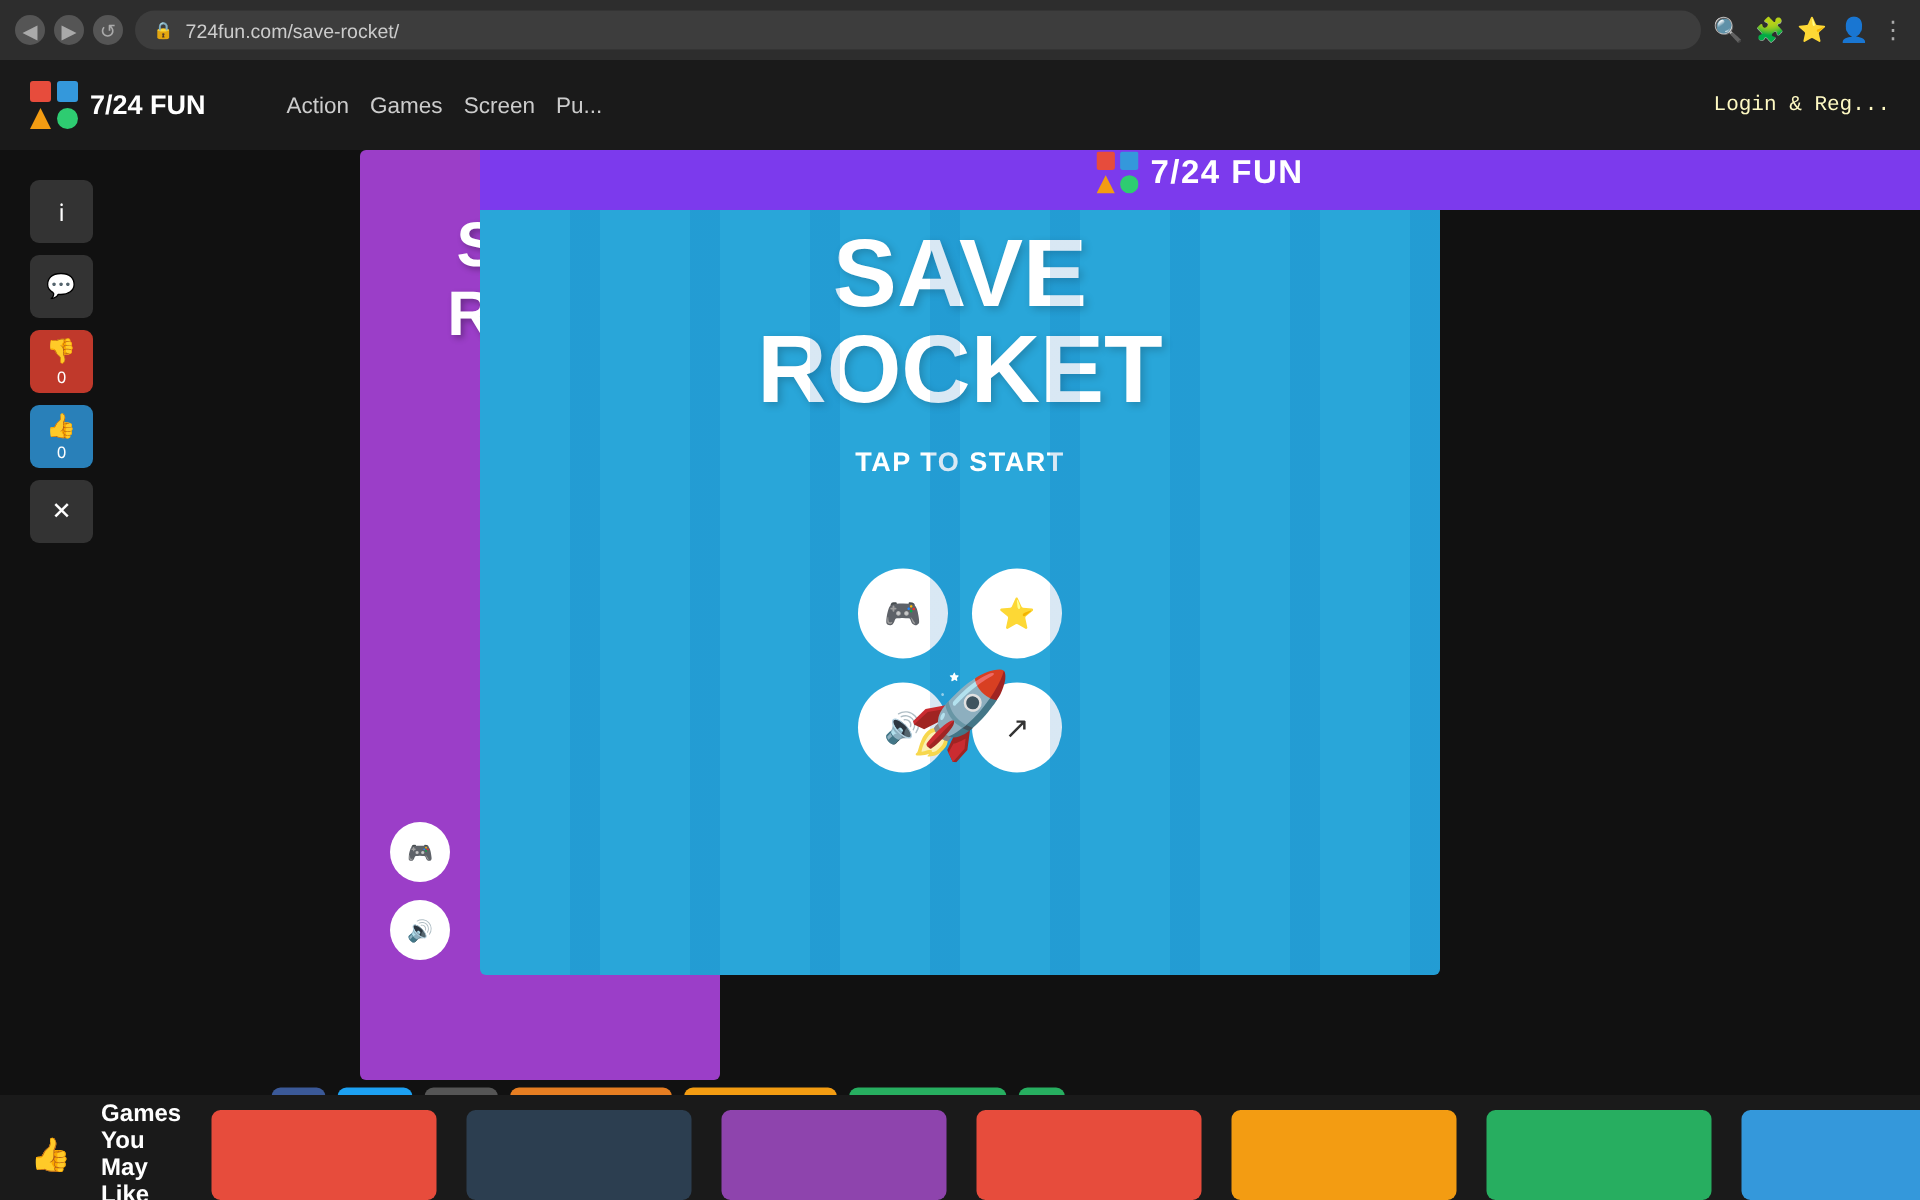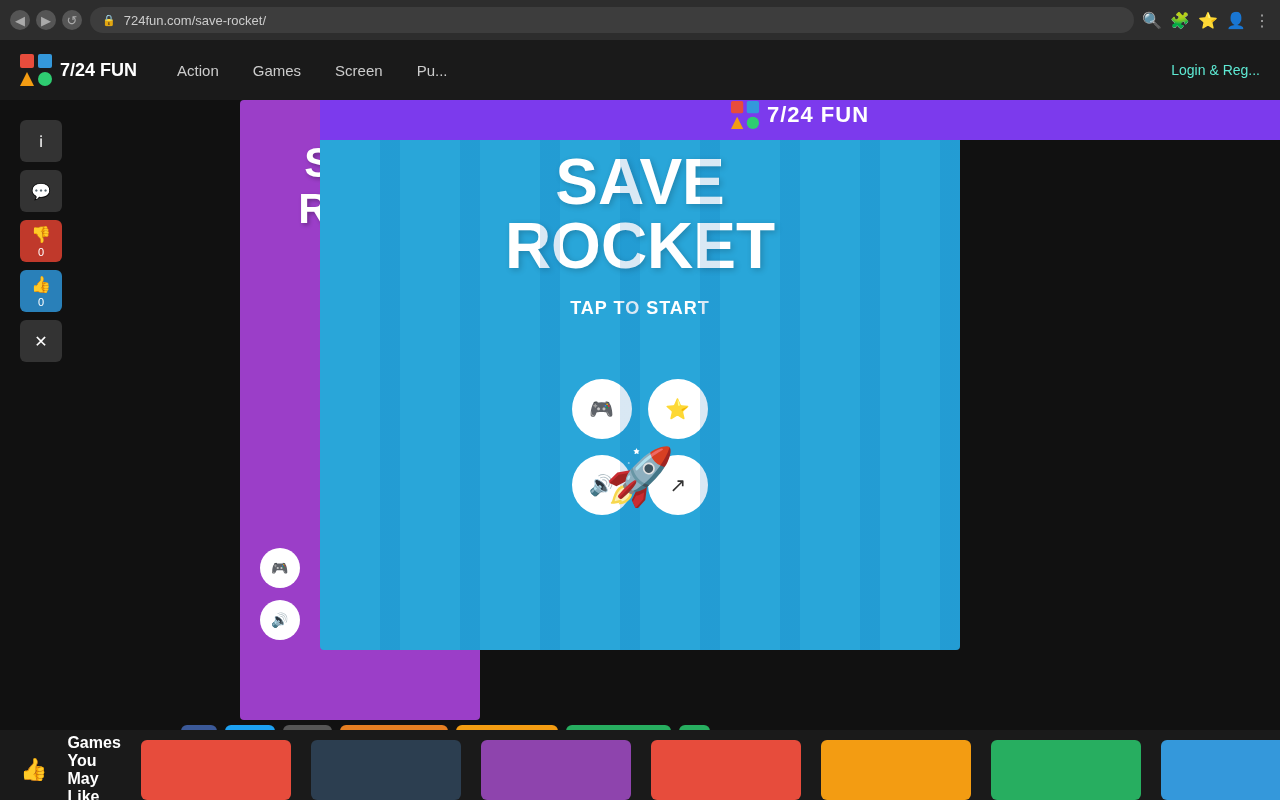--- a/index.html
+++ b/index.html
@@ -36,23 +36,23 @@
     .site-header {
       height: 60px;
       background: #1a1a1a;
       display: flex;
       align-items: center;
       padding: 0 20px;
       gap: 40px;
     }
     .logo { display: flex; align-items: center; gap: 8px; }
     .logo-text { color: #fff; font-size: 18px; font-weight: bold; }
-    .nav-items { display: flex; gap: 34px; }
+    .nav-items { display: flex; gap: 14px; margin-left: 14px; }
     .nav-item { color: #ccc; font-size: 15px; cursor: pointer; text-decoration: none; }
-    .header-right { margin-left: auto; color: #5eead4; font-size: 14px; cursor: pointer; }
+    .header-right { margin-left: auto; color: #fef9c3; font-size: 14px; cursor: pointer; font-family: Liberation Mono, monospace; }
 
     
     .page-content {
       position: relative;
       height: 700px;
       background: #111;
       overflow: hidden;
     }
 
     

